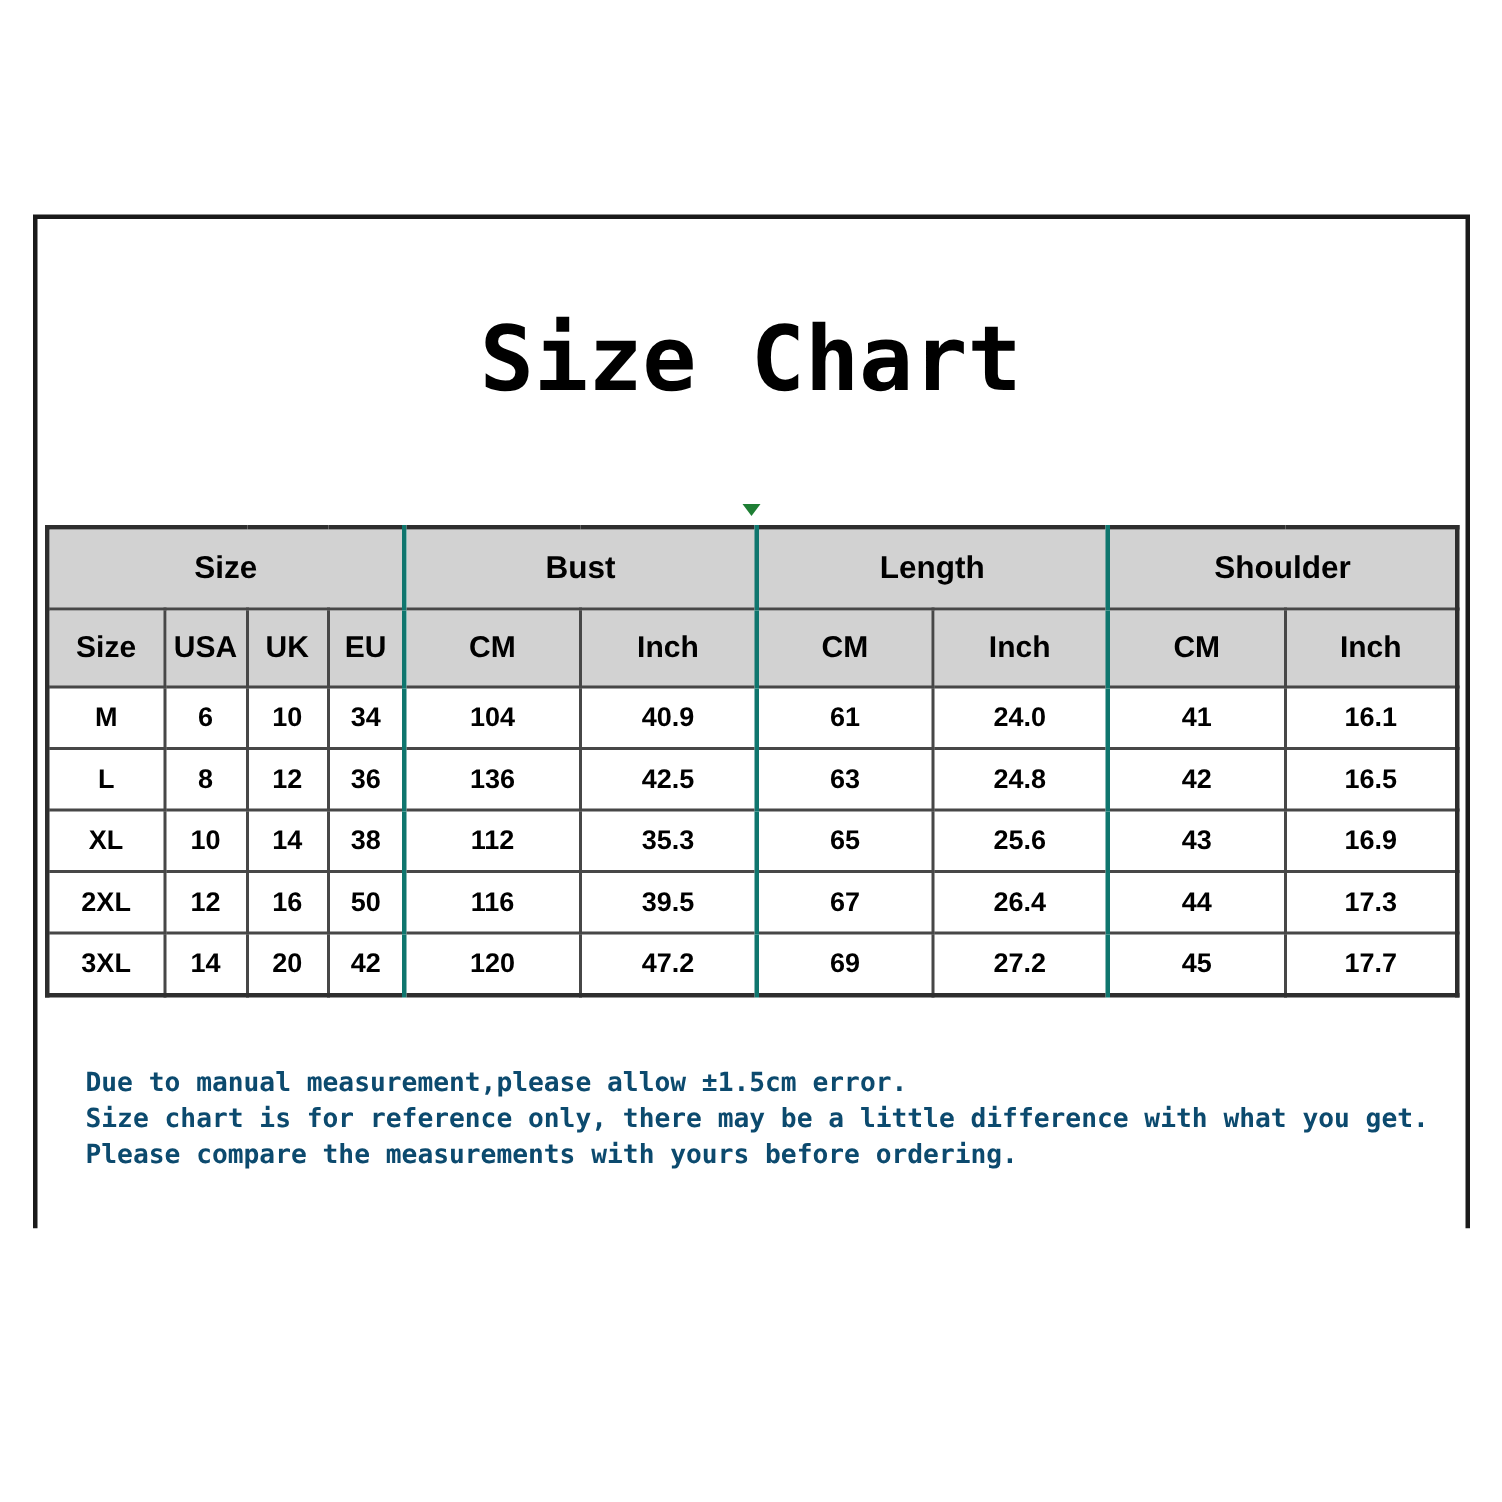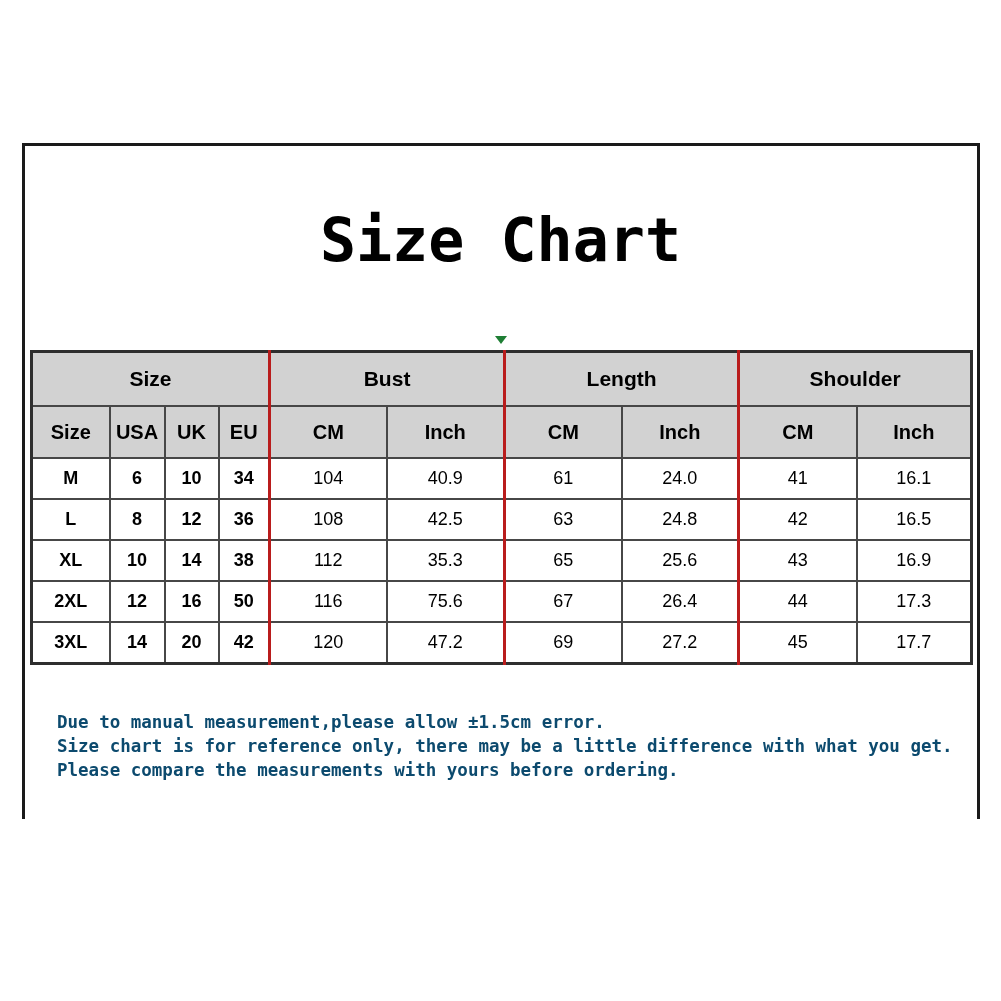--- a/index.html
+++ b/index.html
@@ -50,39 +50,39 @@
     border: 3px solid #2e2e2e;
   }
   .size-table th, .size-table td {
     border: 2px solid #474747;
     text-align: center;
     vertical-align: middle;
     padding: 0;
     overflow: hidden;
   }
   .size-table .gb {
-    border-left: 3px solid #b91c1c;
+    border-left: 3px solid #0f766e;
   }
   .group-row th {
     height: 52px;
     background: #d2d2d2;
     font-size: 21px;
     font-weight: bold;
   }
   .sub-row th {
     height: 50px;
     background: #d2d2d2;
     font-size: 20px;
     font-weight: bold;
   }
   .data-row td {
     height: 39px;
     background: #ffffff;
     font-size: 18px;
-    font-weight: normal;
+    font-weight: bold;
   }
   .data-row td.b {
     font-weight: bold;
   }
   .notes {
     position: absolute;
     left: 57px;
     top: 710px;
     font-family: "DejaVu Sans Mono", monospace;
     font-weight: bold;
@@ -158,21 +158,21 @@
         <td class="gb">61</td>
         <td>24.0</td>
         <td class="gb">41</td>
         <td>16.1</td>
       </tr>
       <tr class="data-row">
         <td class="b">L</td>
         <td class="b">8</td>
         <td class="b">12</td>
         <td class="b">36</td>
-        <td class="gb">108</td>
+        <td class="gb">136</td>
         <td>42.5</td>
         <td class="gb">63</td>
         <td>24.8</td>
         <td class="gb">42</td>
         <td>16.5</td>
       </tr>
       <tr class="data-row">
         <td class="b">XL</td>
         <td class="b">10</td>
         <td class="b">14</td>
@@ -183,21 +183,21 @@
         <td>25.6</td>
         <td class="gb">43</td>
         <td>16.9</td>
       </tr>
       <tr class="data-row">
         <td class="b">2XL</td>
         <td class="b">12</td>
         <td class="b">16</td>
         <td class="b">50</td>
         <td class="gb">116</td>
-        <td>75.6</td>
+        <td>39.5</td>
         <td class="gb">67</td>
         <td>26.4</td>
         <td class="gb">44</td>
         <td>17.3</td>
       </tr>
       <tr class="data-row">
         <td class="b">3XL</td>
         <td class="b">14</td>
         <td class="b">20</td>
         <td class="b">42</td>

